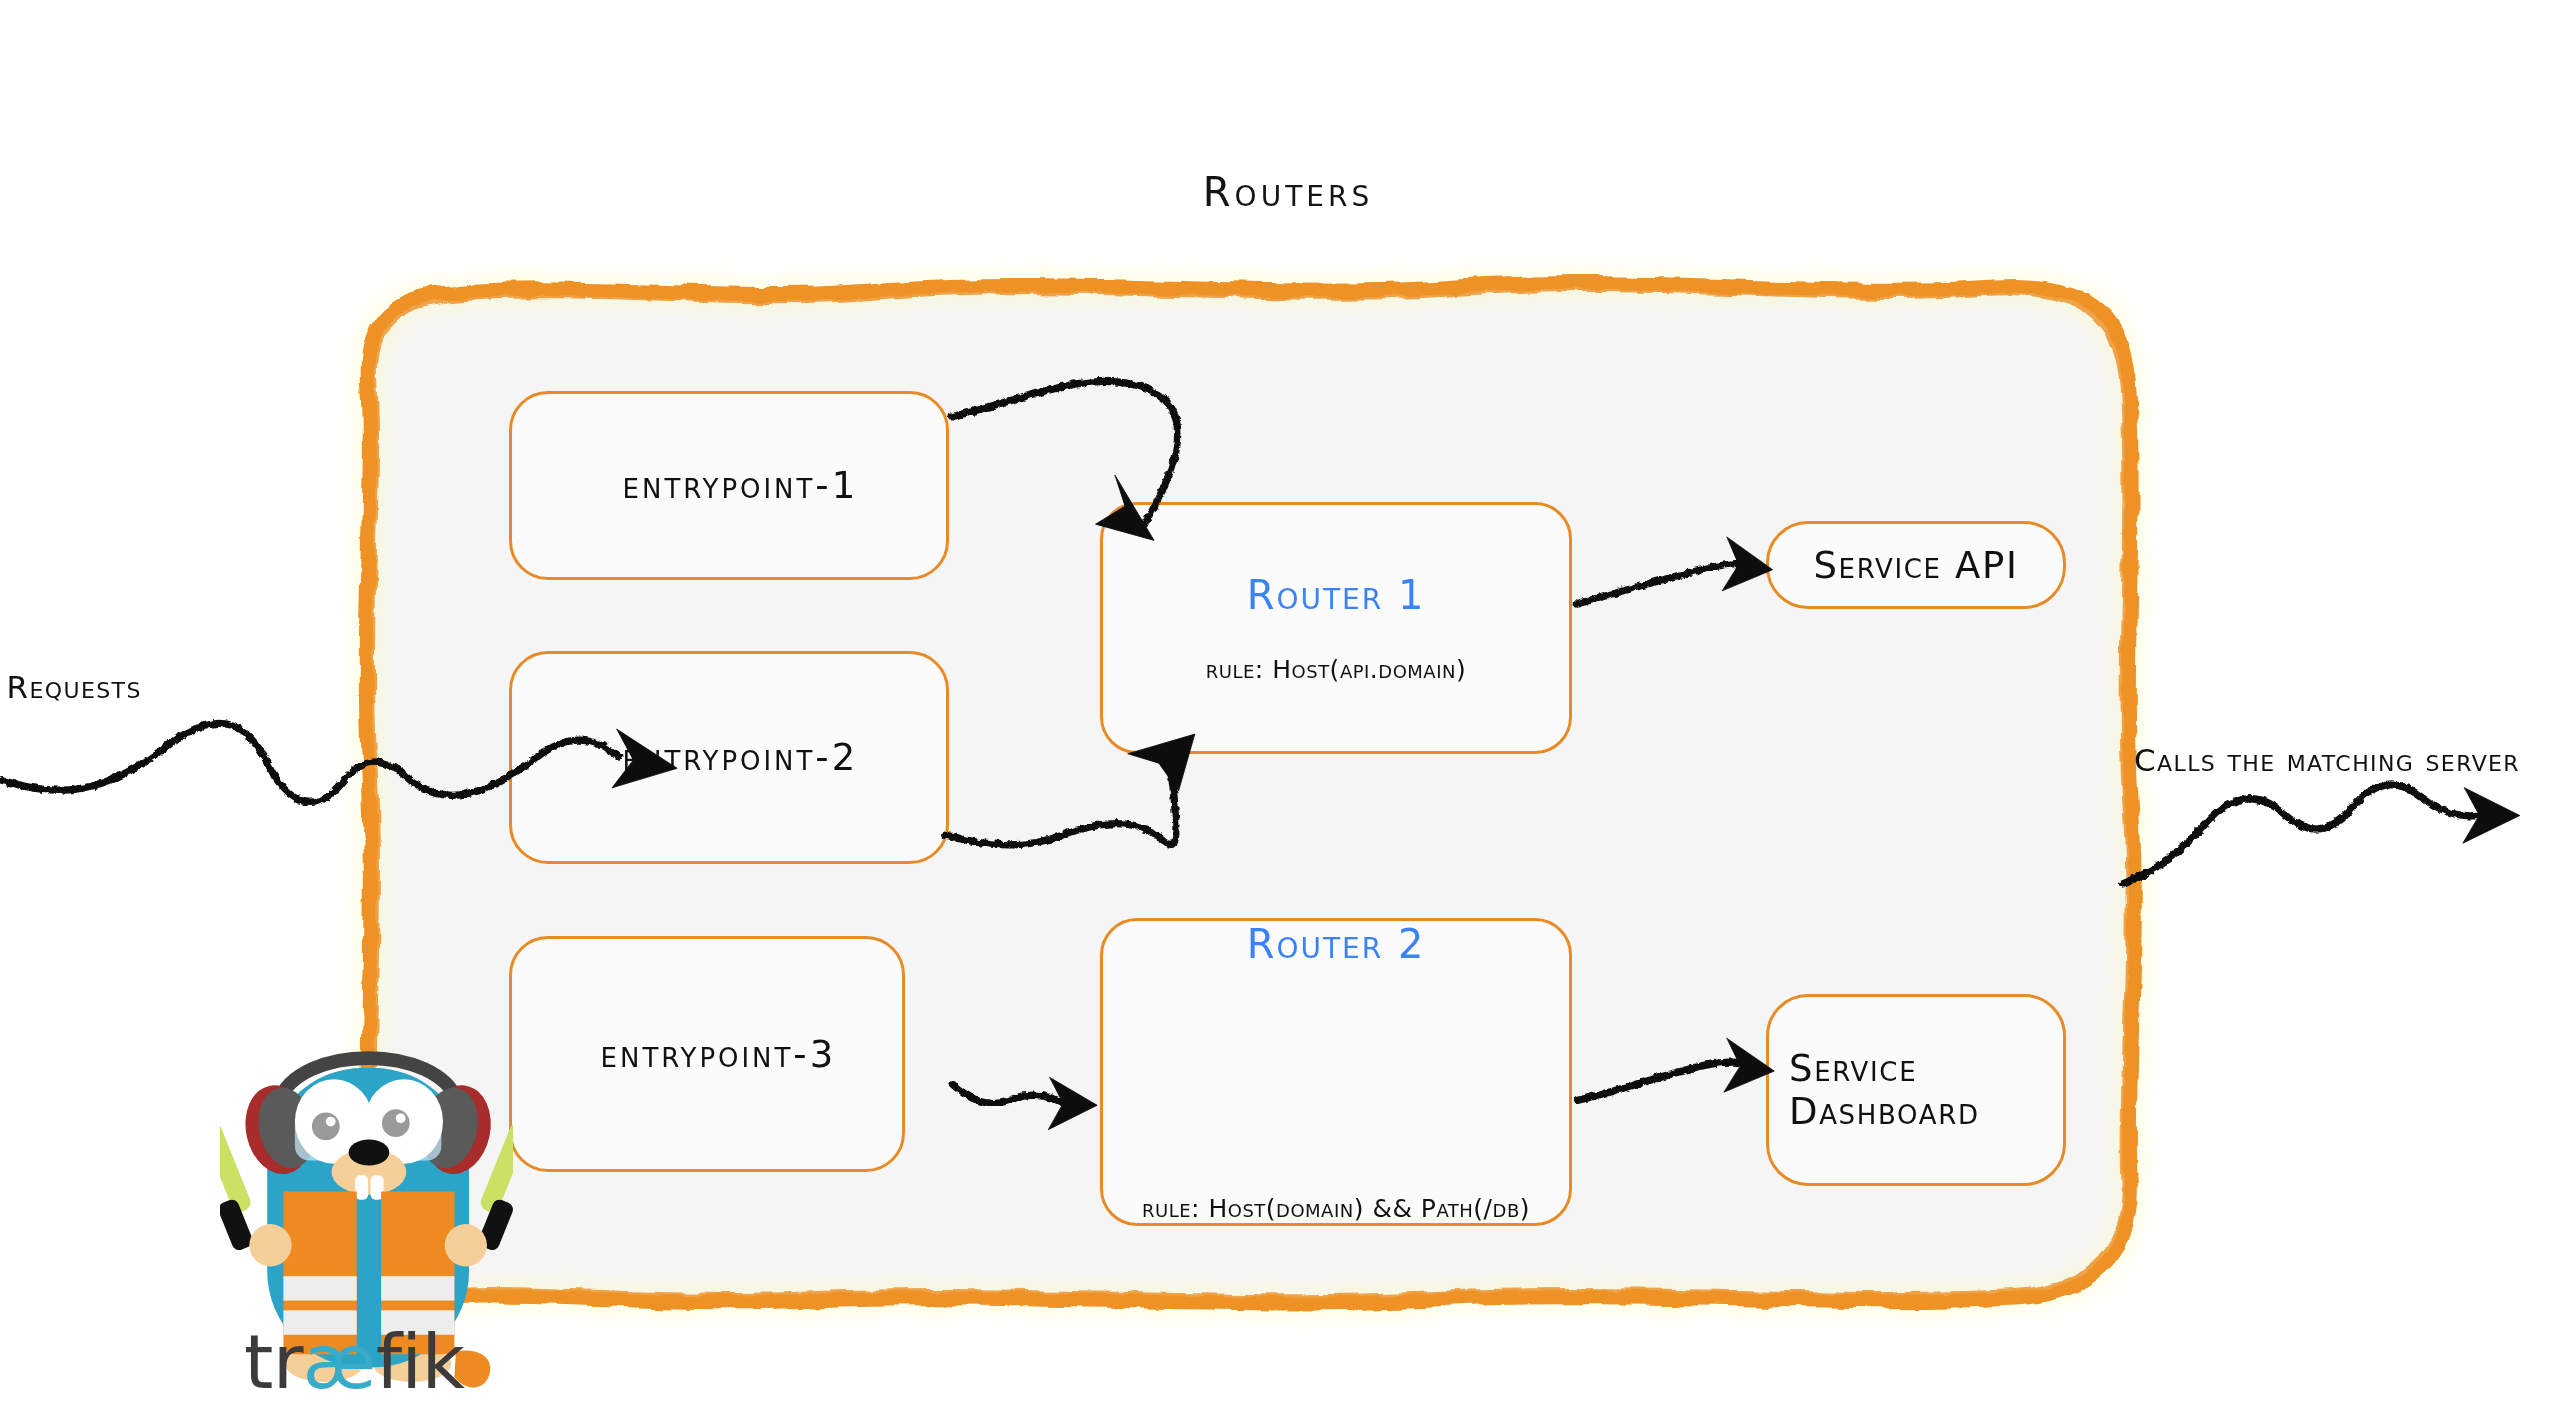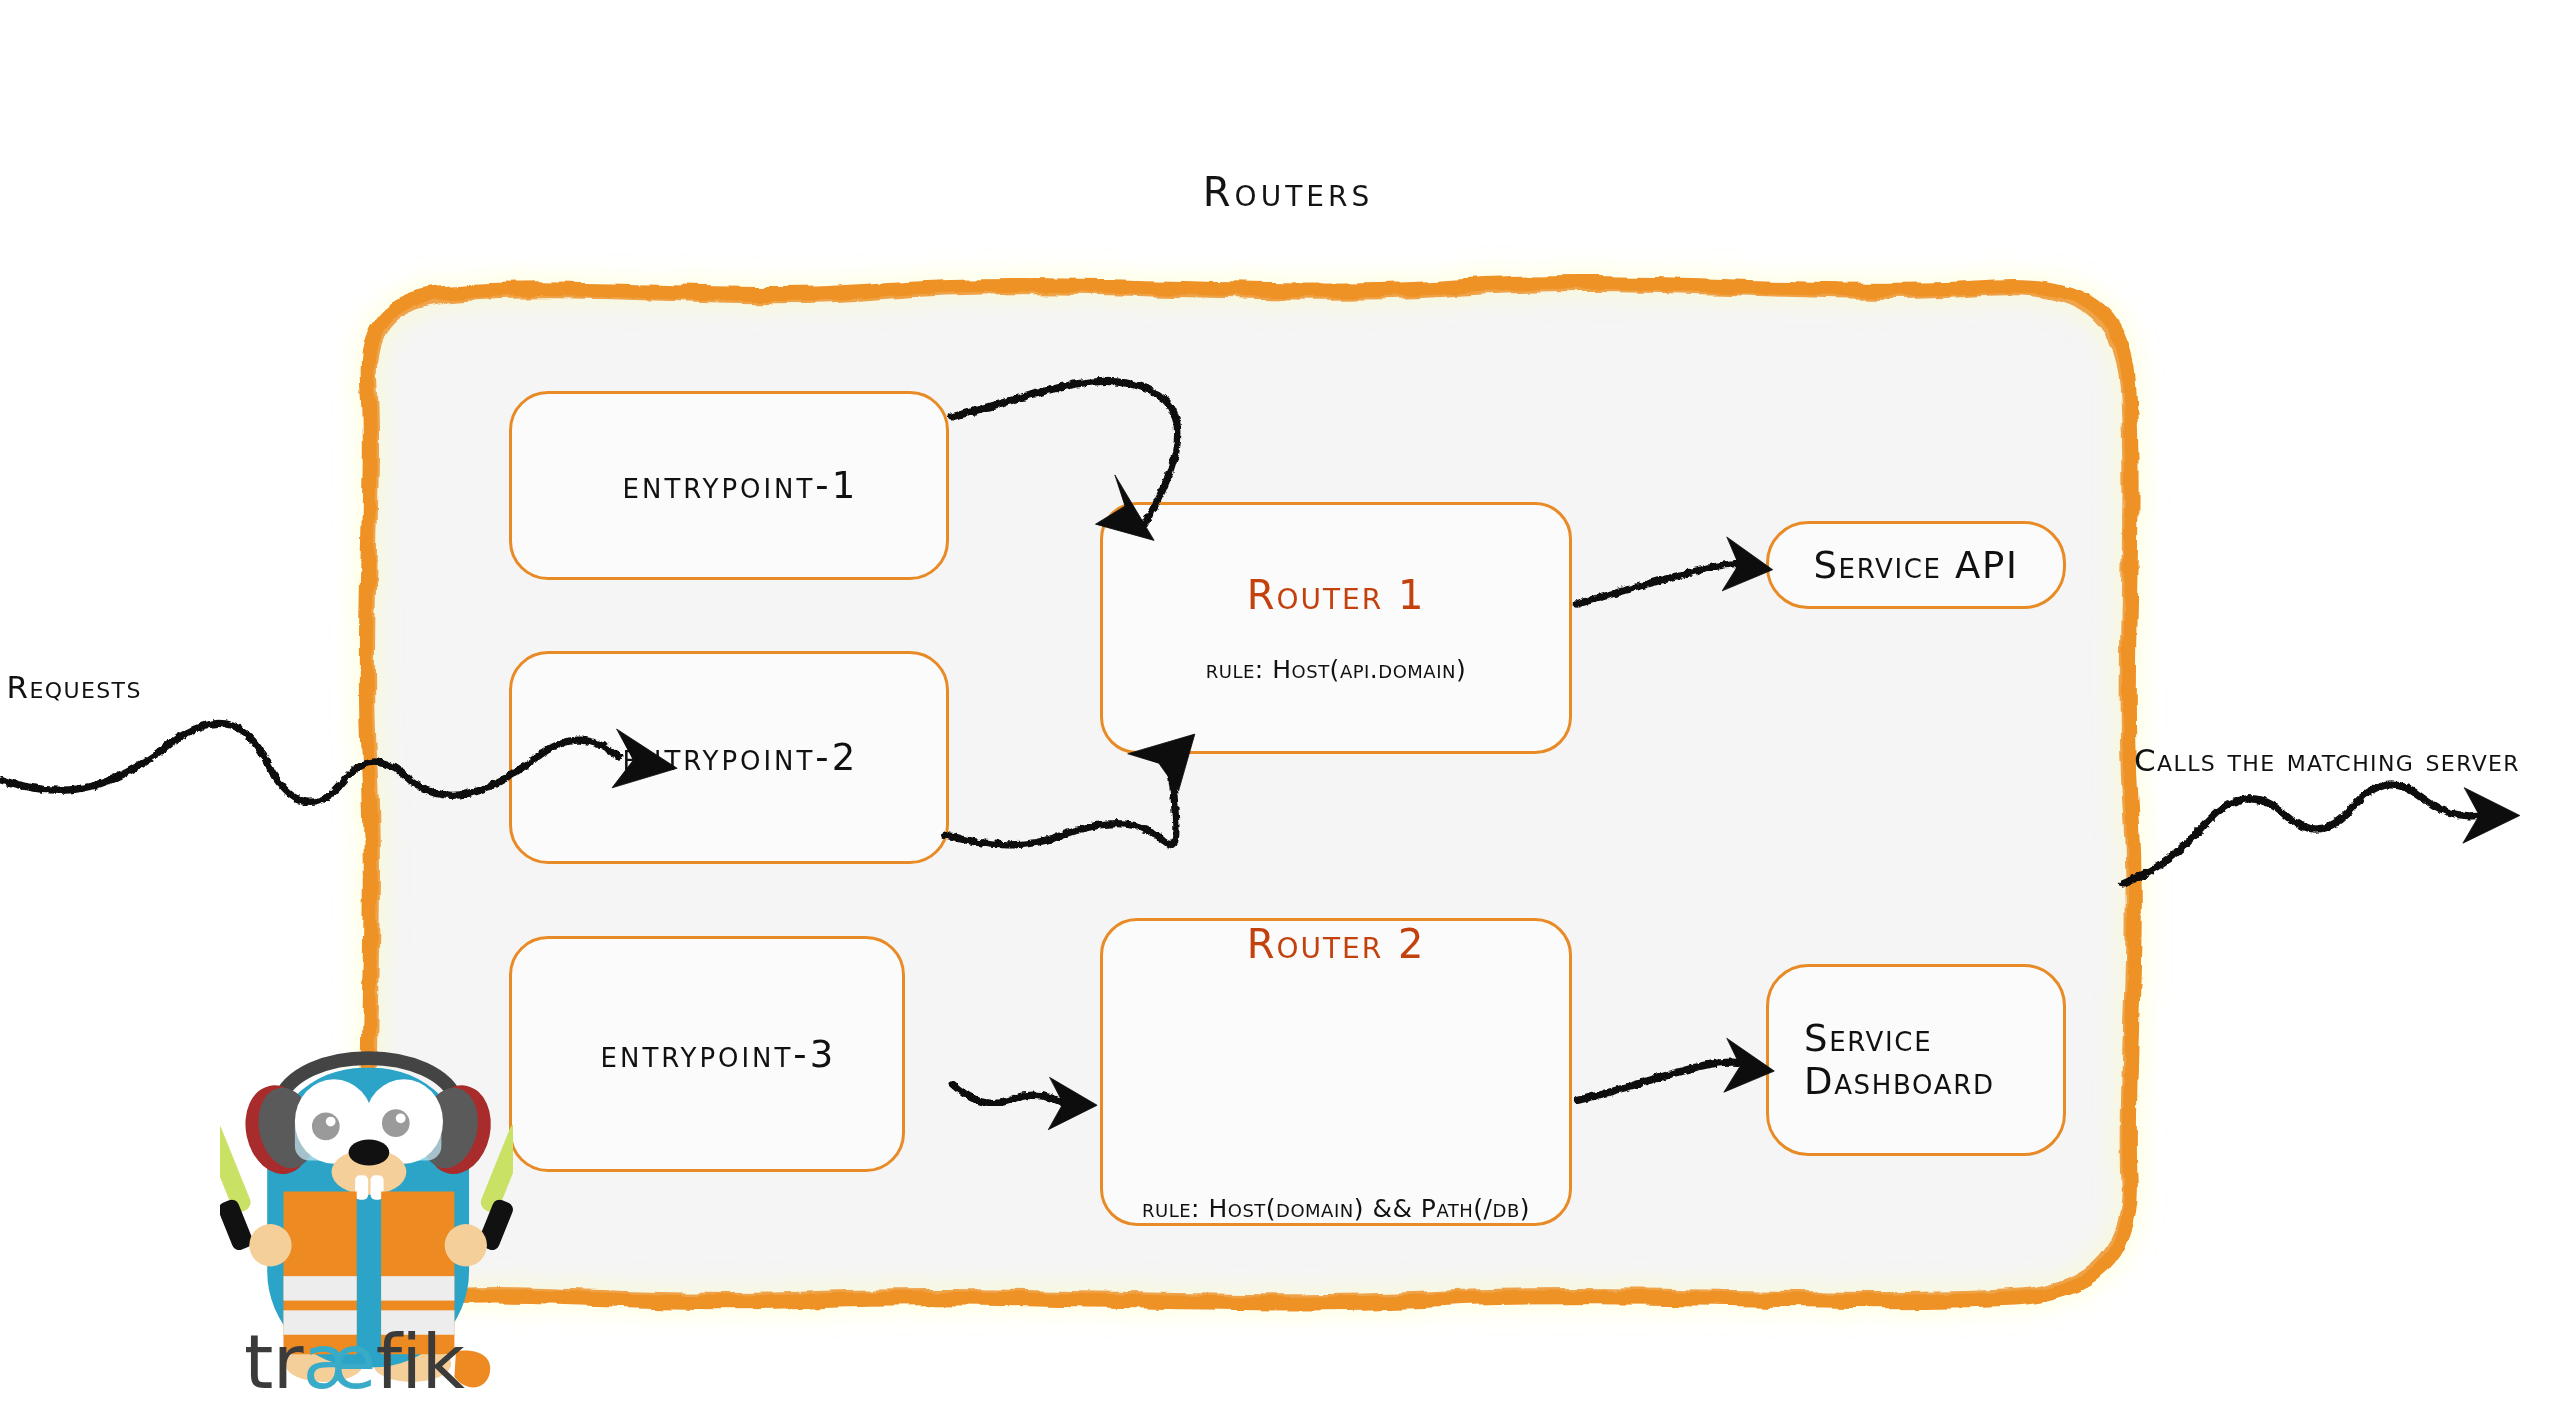--- a/index.html
+++ b/index.html
@@ -76,21 +76,21 @@
     transform: translateX(11.4px);
   }
 
   .router-box {
     border: 3.3px solid #E88B26;
     border-radius: 37px;
   }
   .router-title {
     font-size: 40px;
     letter-spacing: 0.05em;
-    color: #c2410c;
+    color: #3b82f6;
   }
   .router-line {
     font-size: 25px;
     letter-spacing: 0.02em;
     color: #111;
   }
 
   .svc-box {
     border: 3.3px solid #E88B26;
     border-radius: 42px;
@@ -227,22 +227,22 @@
 
   <div class="box router-box" style="left:1100px; top:918px; width:472px; height:308px;justify-content:space-between;">
     <div class="router-title hand">Router 2</div>
     <div class="router-line hand" style="margin-top:11.4px;">rule: Host(domain) &amp;&amp; Path(/db)</div>
   </div>
 
   <div class="box svc-box" style="left:1766px; top:521px; width:300px; height:88px;">
     <div class="svc-line hand">Service API</div>
   </div>
 
-  <div class="box svc-box" style="left:1766px; top:964px; width:300px; height:192px;
-              align-items:flex-start; padding-left:35px;">
+  <div class="box svc-box" style="left:1766px; top:994px; width:300px; height:192px;
+              align-items:flex-start; padding-left:20px;">
     <div class="svc-line hand">Service</div>
     <div class="svc-line hand" style="">Dashboard</div>
   </div>
 
   <svg class="layer" viewBox="0 0 3165 1730" preserveAspectRatio="none">
     <g fill="#0d0d0d" stroke="#0d0d0d" stroke-linecap="round" stroke-linejoin="round">
 
       <g filter="url(#scratchy)">
         <path d="M 2,958 C 70,982 130,975 200,920
                  C 262,872 300,880 330,940

